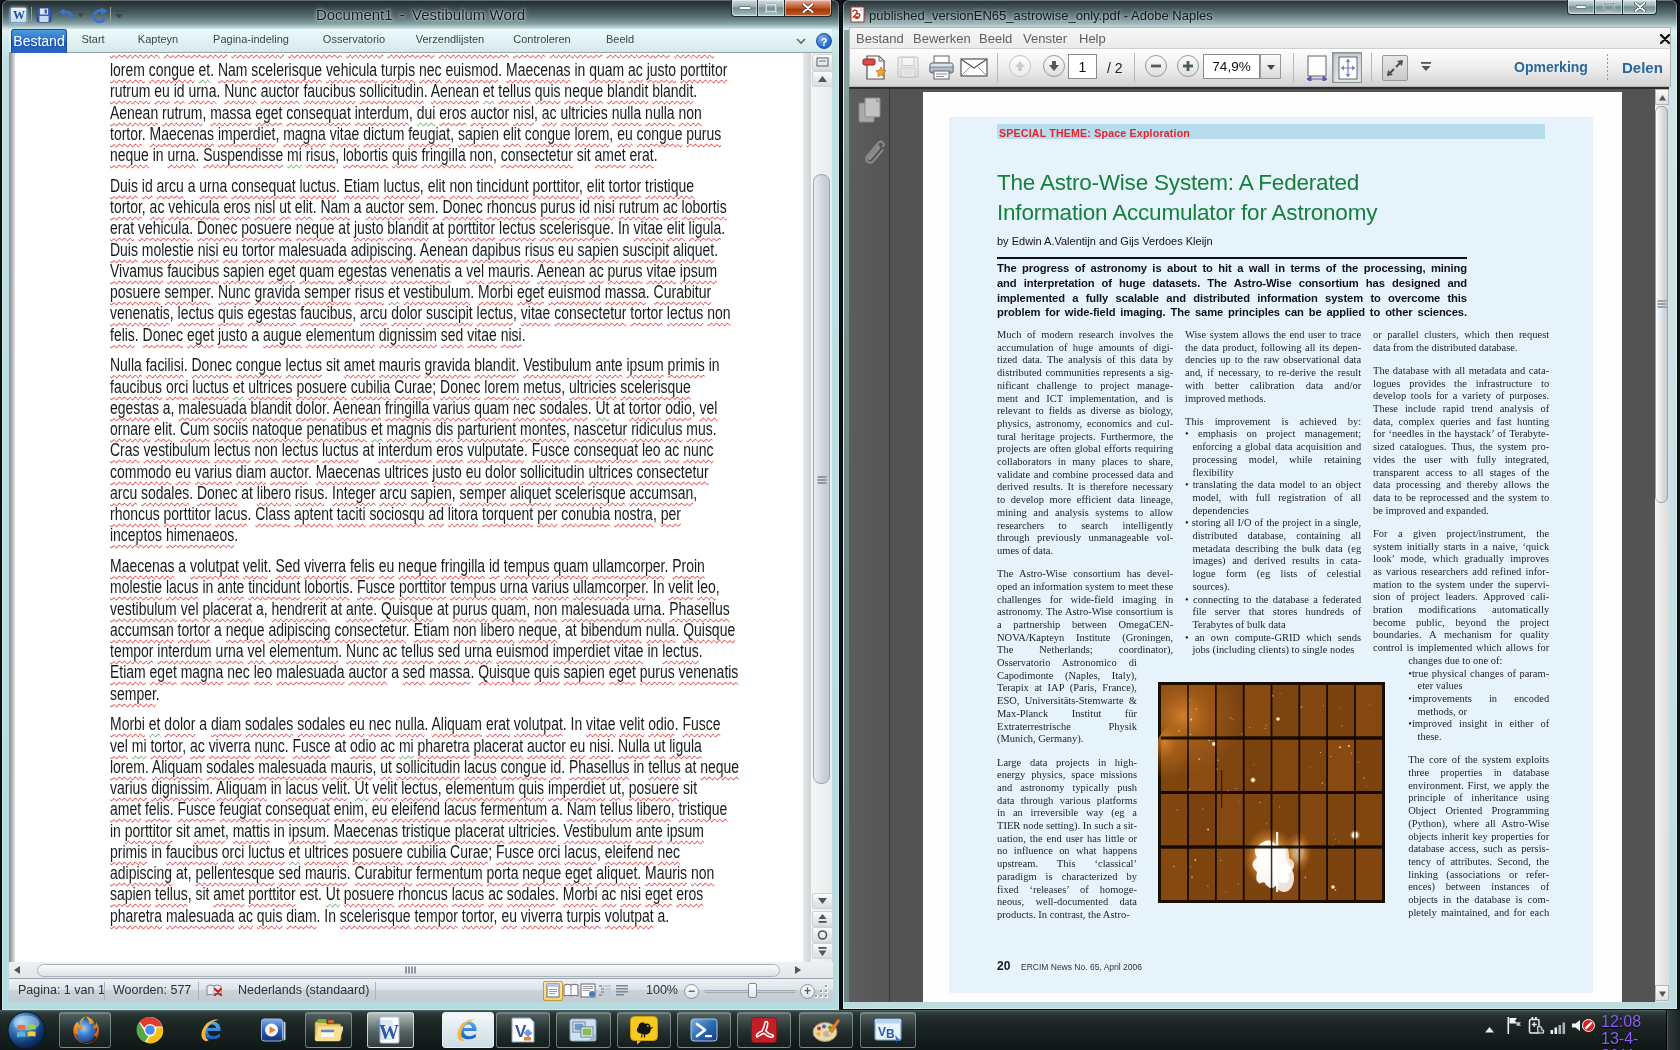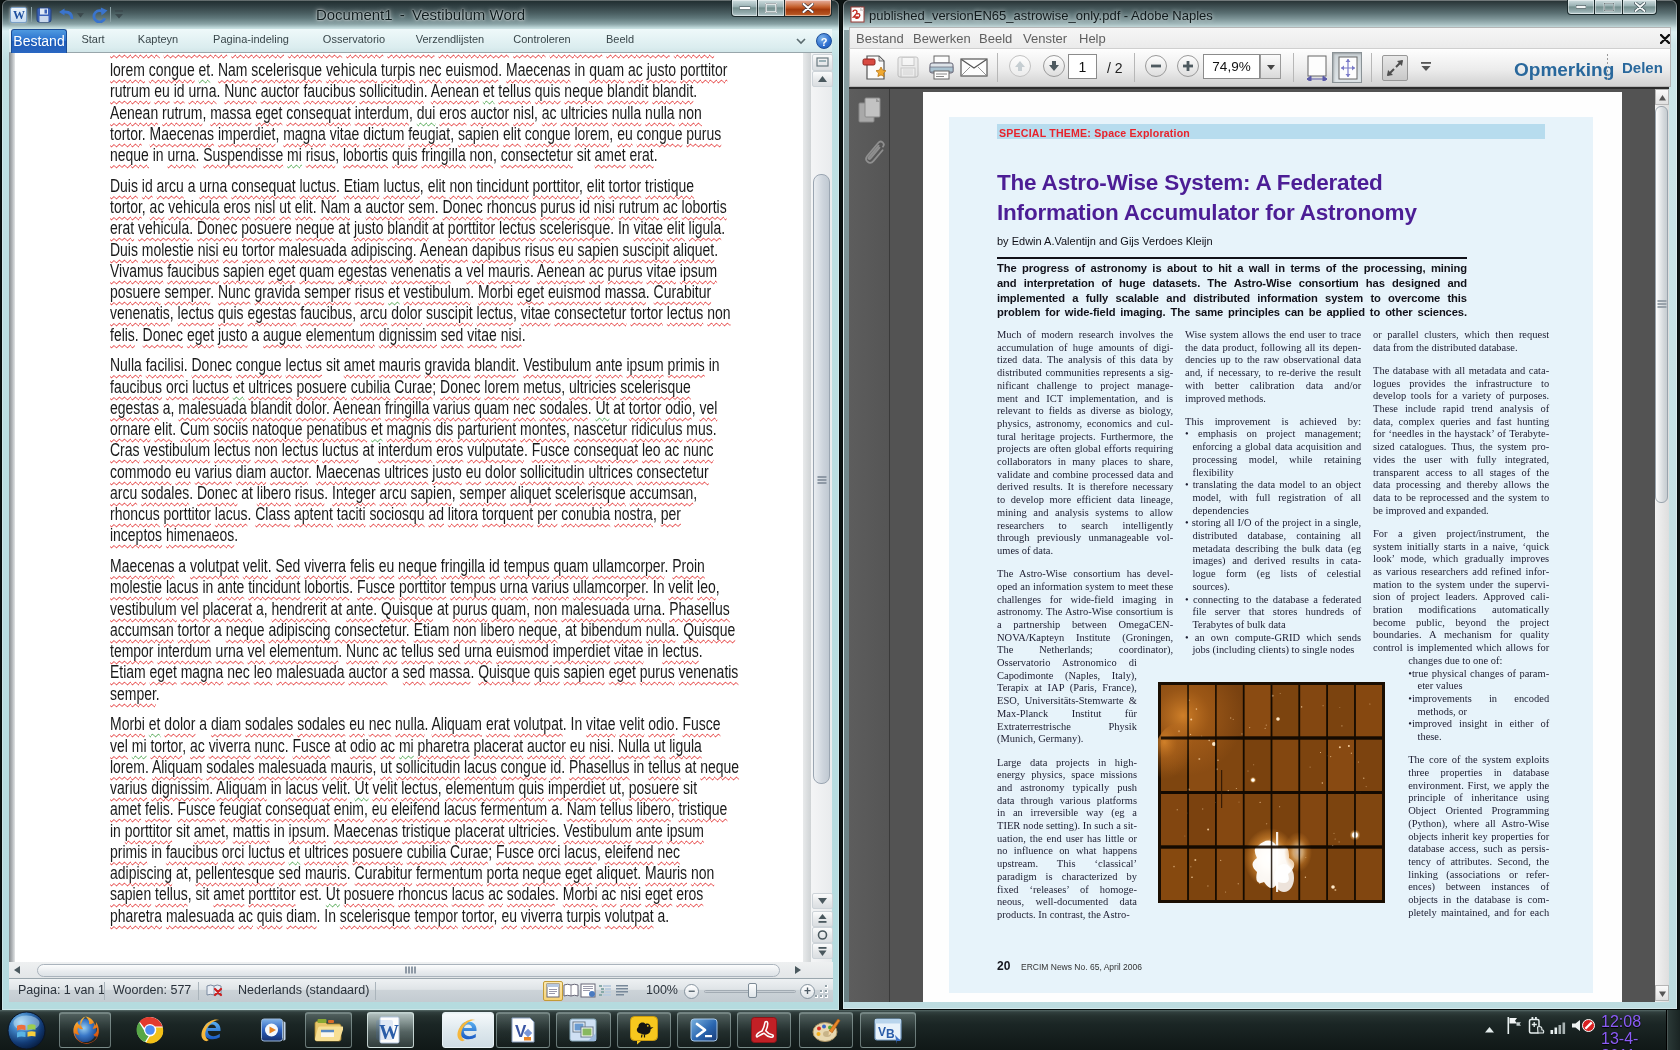--- a/index.html
+++ b/index.html
@@ -63,21 +63,21 @@
 #azoomdd{position:absolute;left:410px;top:5px;width:21px;height:25px;background:linear-gradient(#fcfcfc,#d9d9d9);border:1px solid #9a9a9a}
 #acontent{position:absolute;left:6px;top:87px;width:820px;height:915px;background:#535353;border-top:2px solid #2c2c2c;overflow:hidden}
 #apanel{position:absolute;left:6px;top:89px;width:41px;height:913px;background:linear-gradient(90deg,#5d5d5d,#555);border-right:1px solid #3a3a3a}
 #apg{position:absolute;left:80px;top:92px;width:699px;height:910px;background:#fefefe;overflow:hidden}
 #ascroll{position:absolute;left:812px;top:89px;width:14px;height:913px;background:linear-gradient(90deg,#f2f2f2,#dedede)}
 #athumb{position:absolute;left:812px;top:106px;width:13px;height:397px;background:linear-gradient(90deg,#fdfdfd,#d3d8db 70%,#c6cdd1);border:1px solid #9aa4ad;border-radius:6px}
 
 #bluepanel{position:absolute;left:26px;top:25px;width:644px;height:876px;background:#e7f3fa}
 #stband{position:absolute;left:74px;top:32px;width:548px;height:15px;background:#b7dcee}
 #sttext{position:absolute;left:76px;top:34.5px;font-size:10.6px;font-weight:bold;color:#e8232b;letter-spacing:.2px}
-#ptitle{position:absolute;left:74px;top:76px;font-size:22.5px;font-weight:bold;color:#4c1d95;line-height:29.5px;letter-spacing:-.2px}
+#ptitle{position:absolute;left:74px;top:76px;font-size:22.5px;font-weight:normal;color:#15803d;line-height:29.5px;letter-spacing:-.2px}
 #pby{position:absolute;left:74px;top:143px;font-size:11px;font-weight:normal;color:#101018}
 #prule{position:absolute;left:74px;top:165px;width:470px;height:2px;background:#101018}
 #pintro{position:absolute;left:74px;top:169px;width:470px;font-size:11.2px;letter-spacing:-0.1px;font-weight:bold;color:#101018;line-height:14.8px;text-align:justify;text-align-last:justify}
 .pcol{position:absolute;top:236px;width:190px;transform:scaleX(0.927);transform-origin:0 0;font-family:"Liberation Serif",serif;font-size:11.3px;line-height:12.7px;color:#1c1c30}
 #pc1{left:74px}#pc2{left:262px}#pc3{left:450px}
 .pp{margin-bottom:10.5px}
 .pl{text-align:justify;text-align-last:justify}
 .pe{text-align:left}
 #pimg{position:absolute;left:235px;top:590px}
 #pcap{position:absolute;left:235px;top:815px;width:280px;font-size:8.4px;font-weight:bold;color:#16161e;line-height:13px;letter-spacing:.1px}
@@ -365,21 +365,21 @@
       <div class="abs" style="left:532px;top:6px;width:26px;height:26px;background:linear-gradient(#e8e8e8,#c8c8c8);border:1px solid #979797;border-radius:2px">
         <svg style="position:absolute;left:3px;top:3px" width="18" height="18">
           <path d="M2 16 L8 10 M16 2 L10 8" stroke="#4e4e4e" stroke-width="2"></path>
           <path d="M1 17 l1 -6 5 5 z M17 1 l-6 1 5 5 z" fill="#4e4e4e"></path>
         </svg>
       </div>
       <svg class="abs" style="left:570px;top:13px" width="12" height="10">
         <rect x="1" y="0" width="10" height="1.8" fill="#555"></rect>
         <path d="M1.5 4 L10.5 4 L6 9 Z" fill="#555"></path>
       </svg>
-      <span class="abs" style="left:664px;top:10px;font-size:19px;font-weight:bold;color:#29689c">Opmerking</span>
+      <span class="abs" style="left:664px;top:10px;font-size:14px;font-weight:bold;color:#29689c">Opmerking</span>
       <div class="abs" style="left:757px;top:5px;width:1px;height:28px;background:repeating-linear-gradient(#999 0,#999 2px,transparent 2px,transparent 4px)"></div>
       <span class="abs" style="left:772px;top:10px;font-size:15px;font-weight:bold;color:#29689c">Delen</span>
     </div>
     <div id="acontent"></div>
     <div id="apanel">
       <svg class="abs" style="left:9px;top:8px" width="26" height="28">
         <rect x="1" y="6" width="15" height="19" rx="1" fill="#a9a9a9" stroke="#888"></rect>
         <rect x="7" y="1" width="15" height="19" rx="1" fill="#c2c2c2" stroke="#8a8a8a"></rect>
         <path d="M18 1 L22 5 L18 5 Z" fill="#999"></path>
       </svg>

